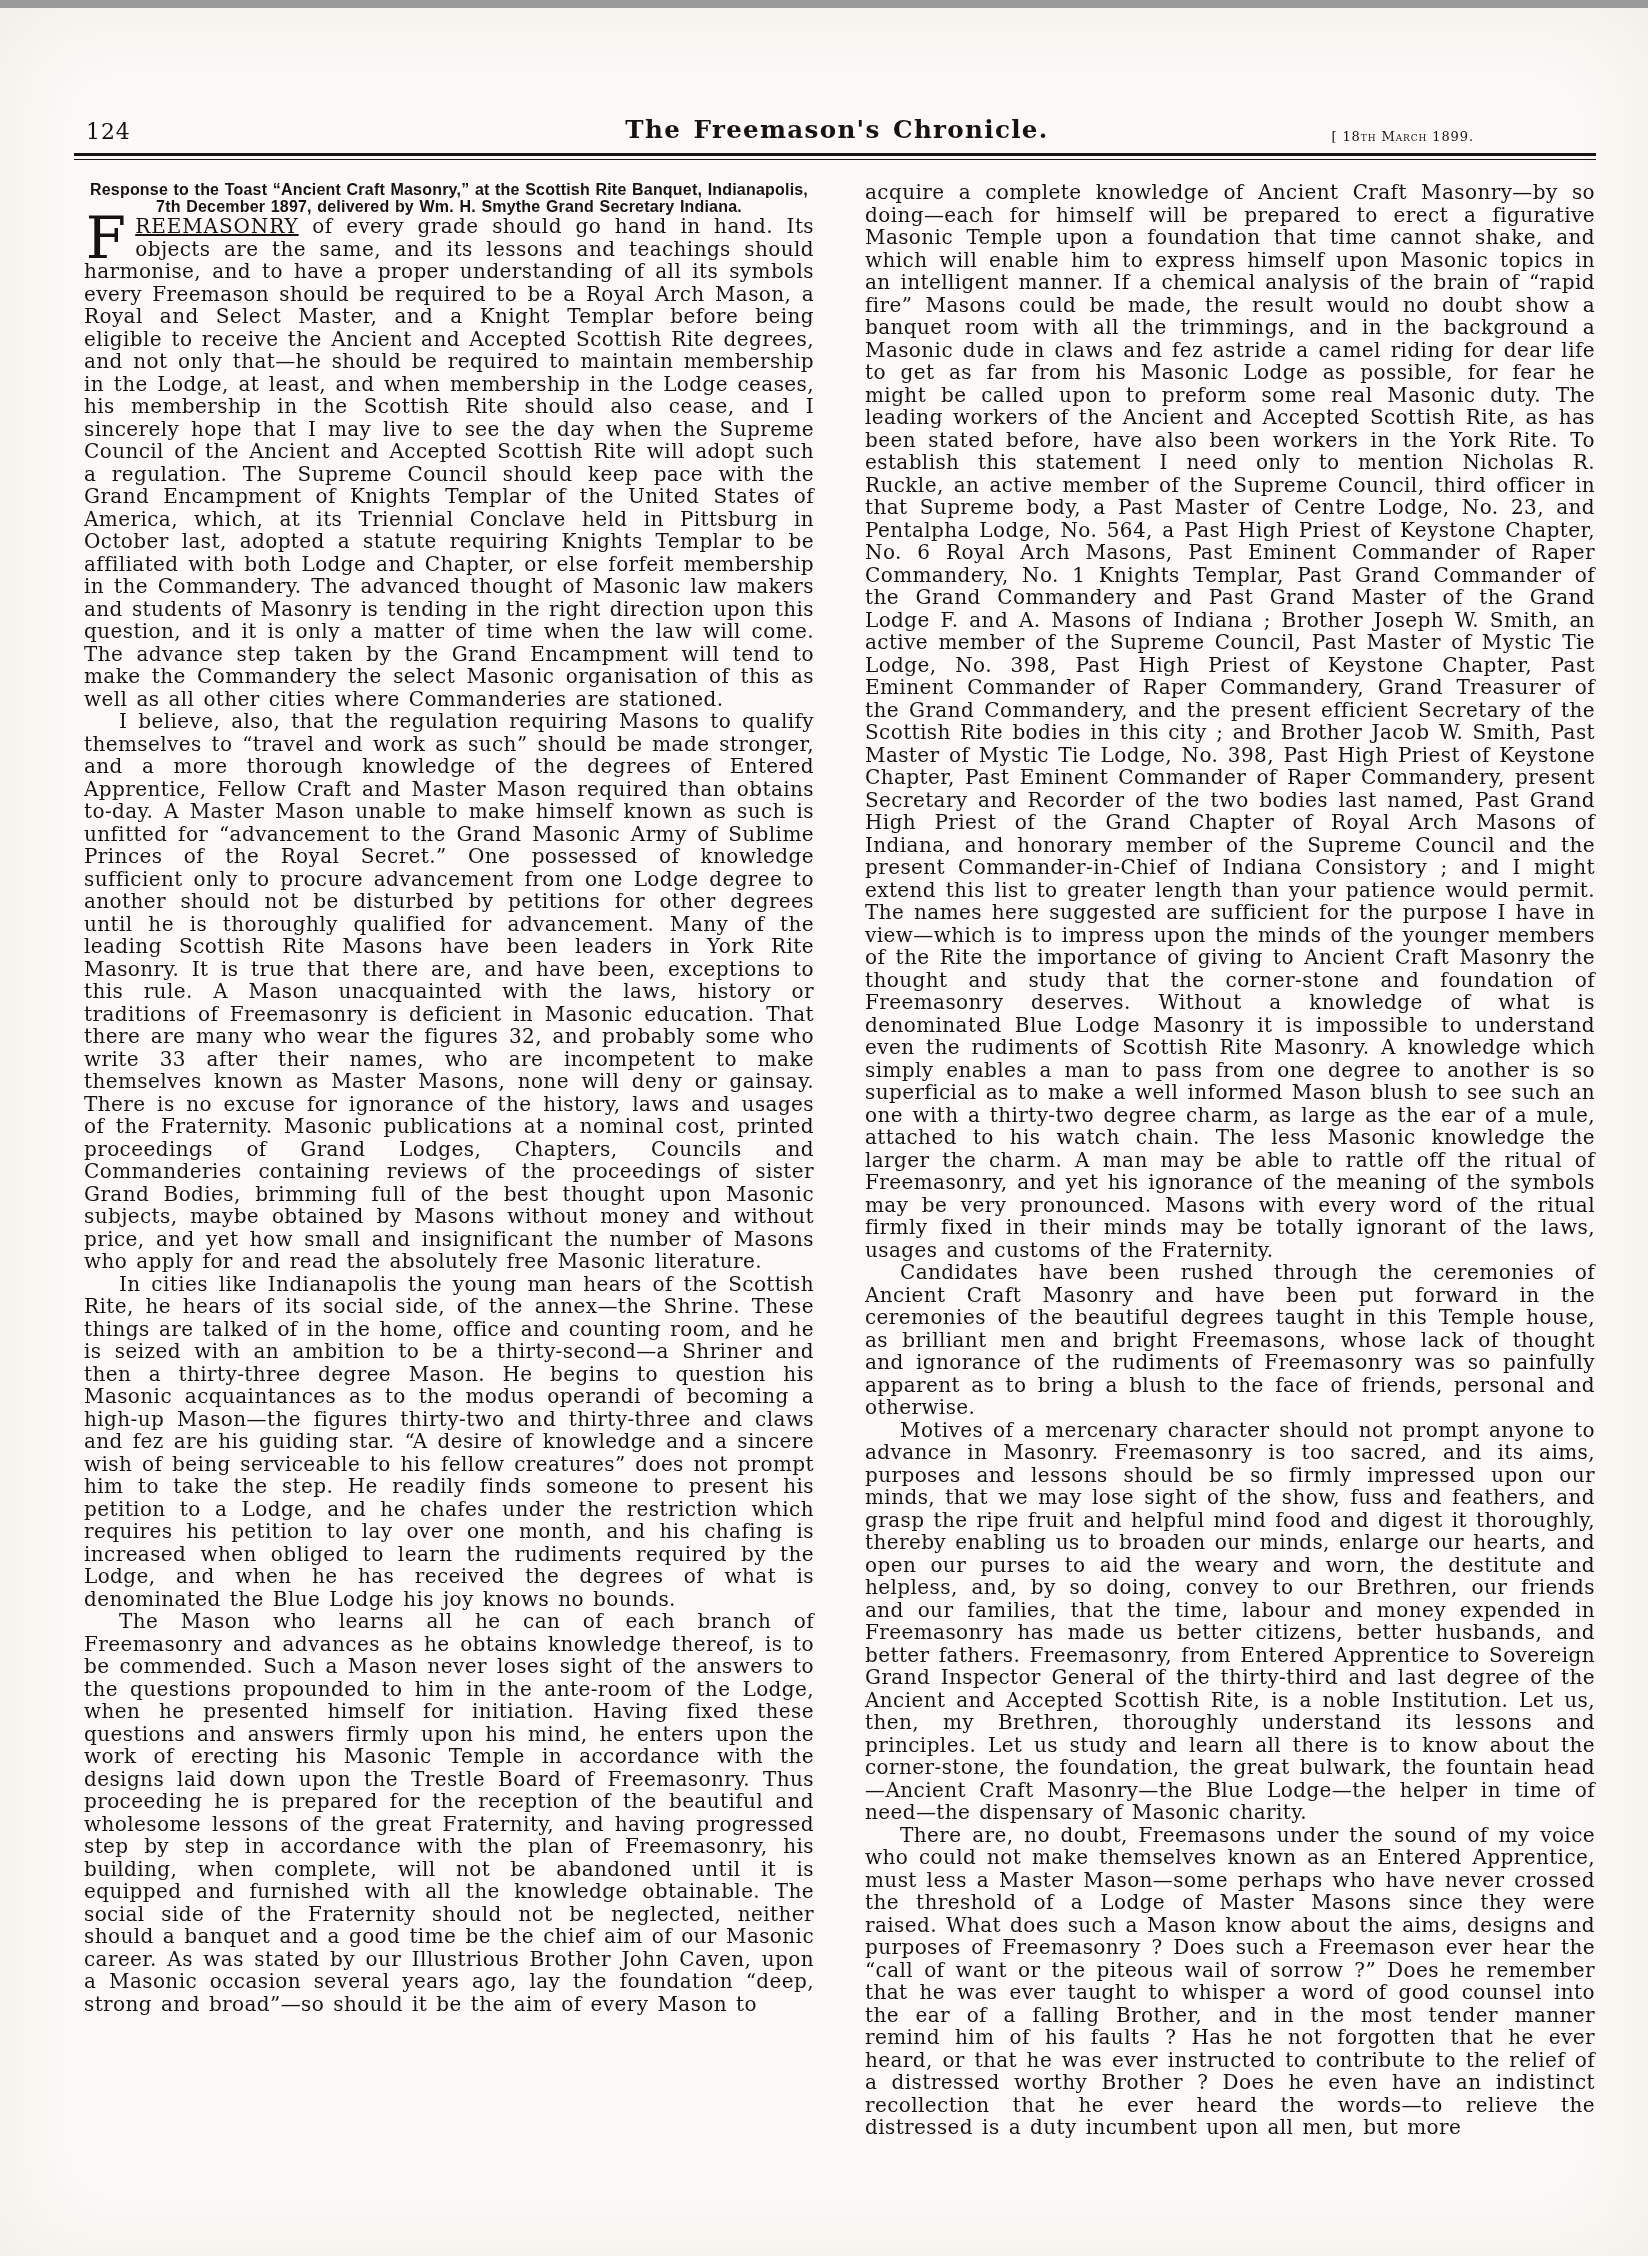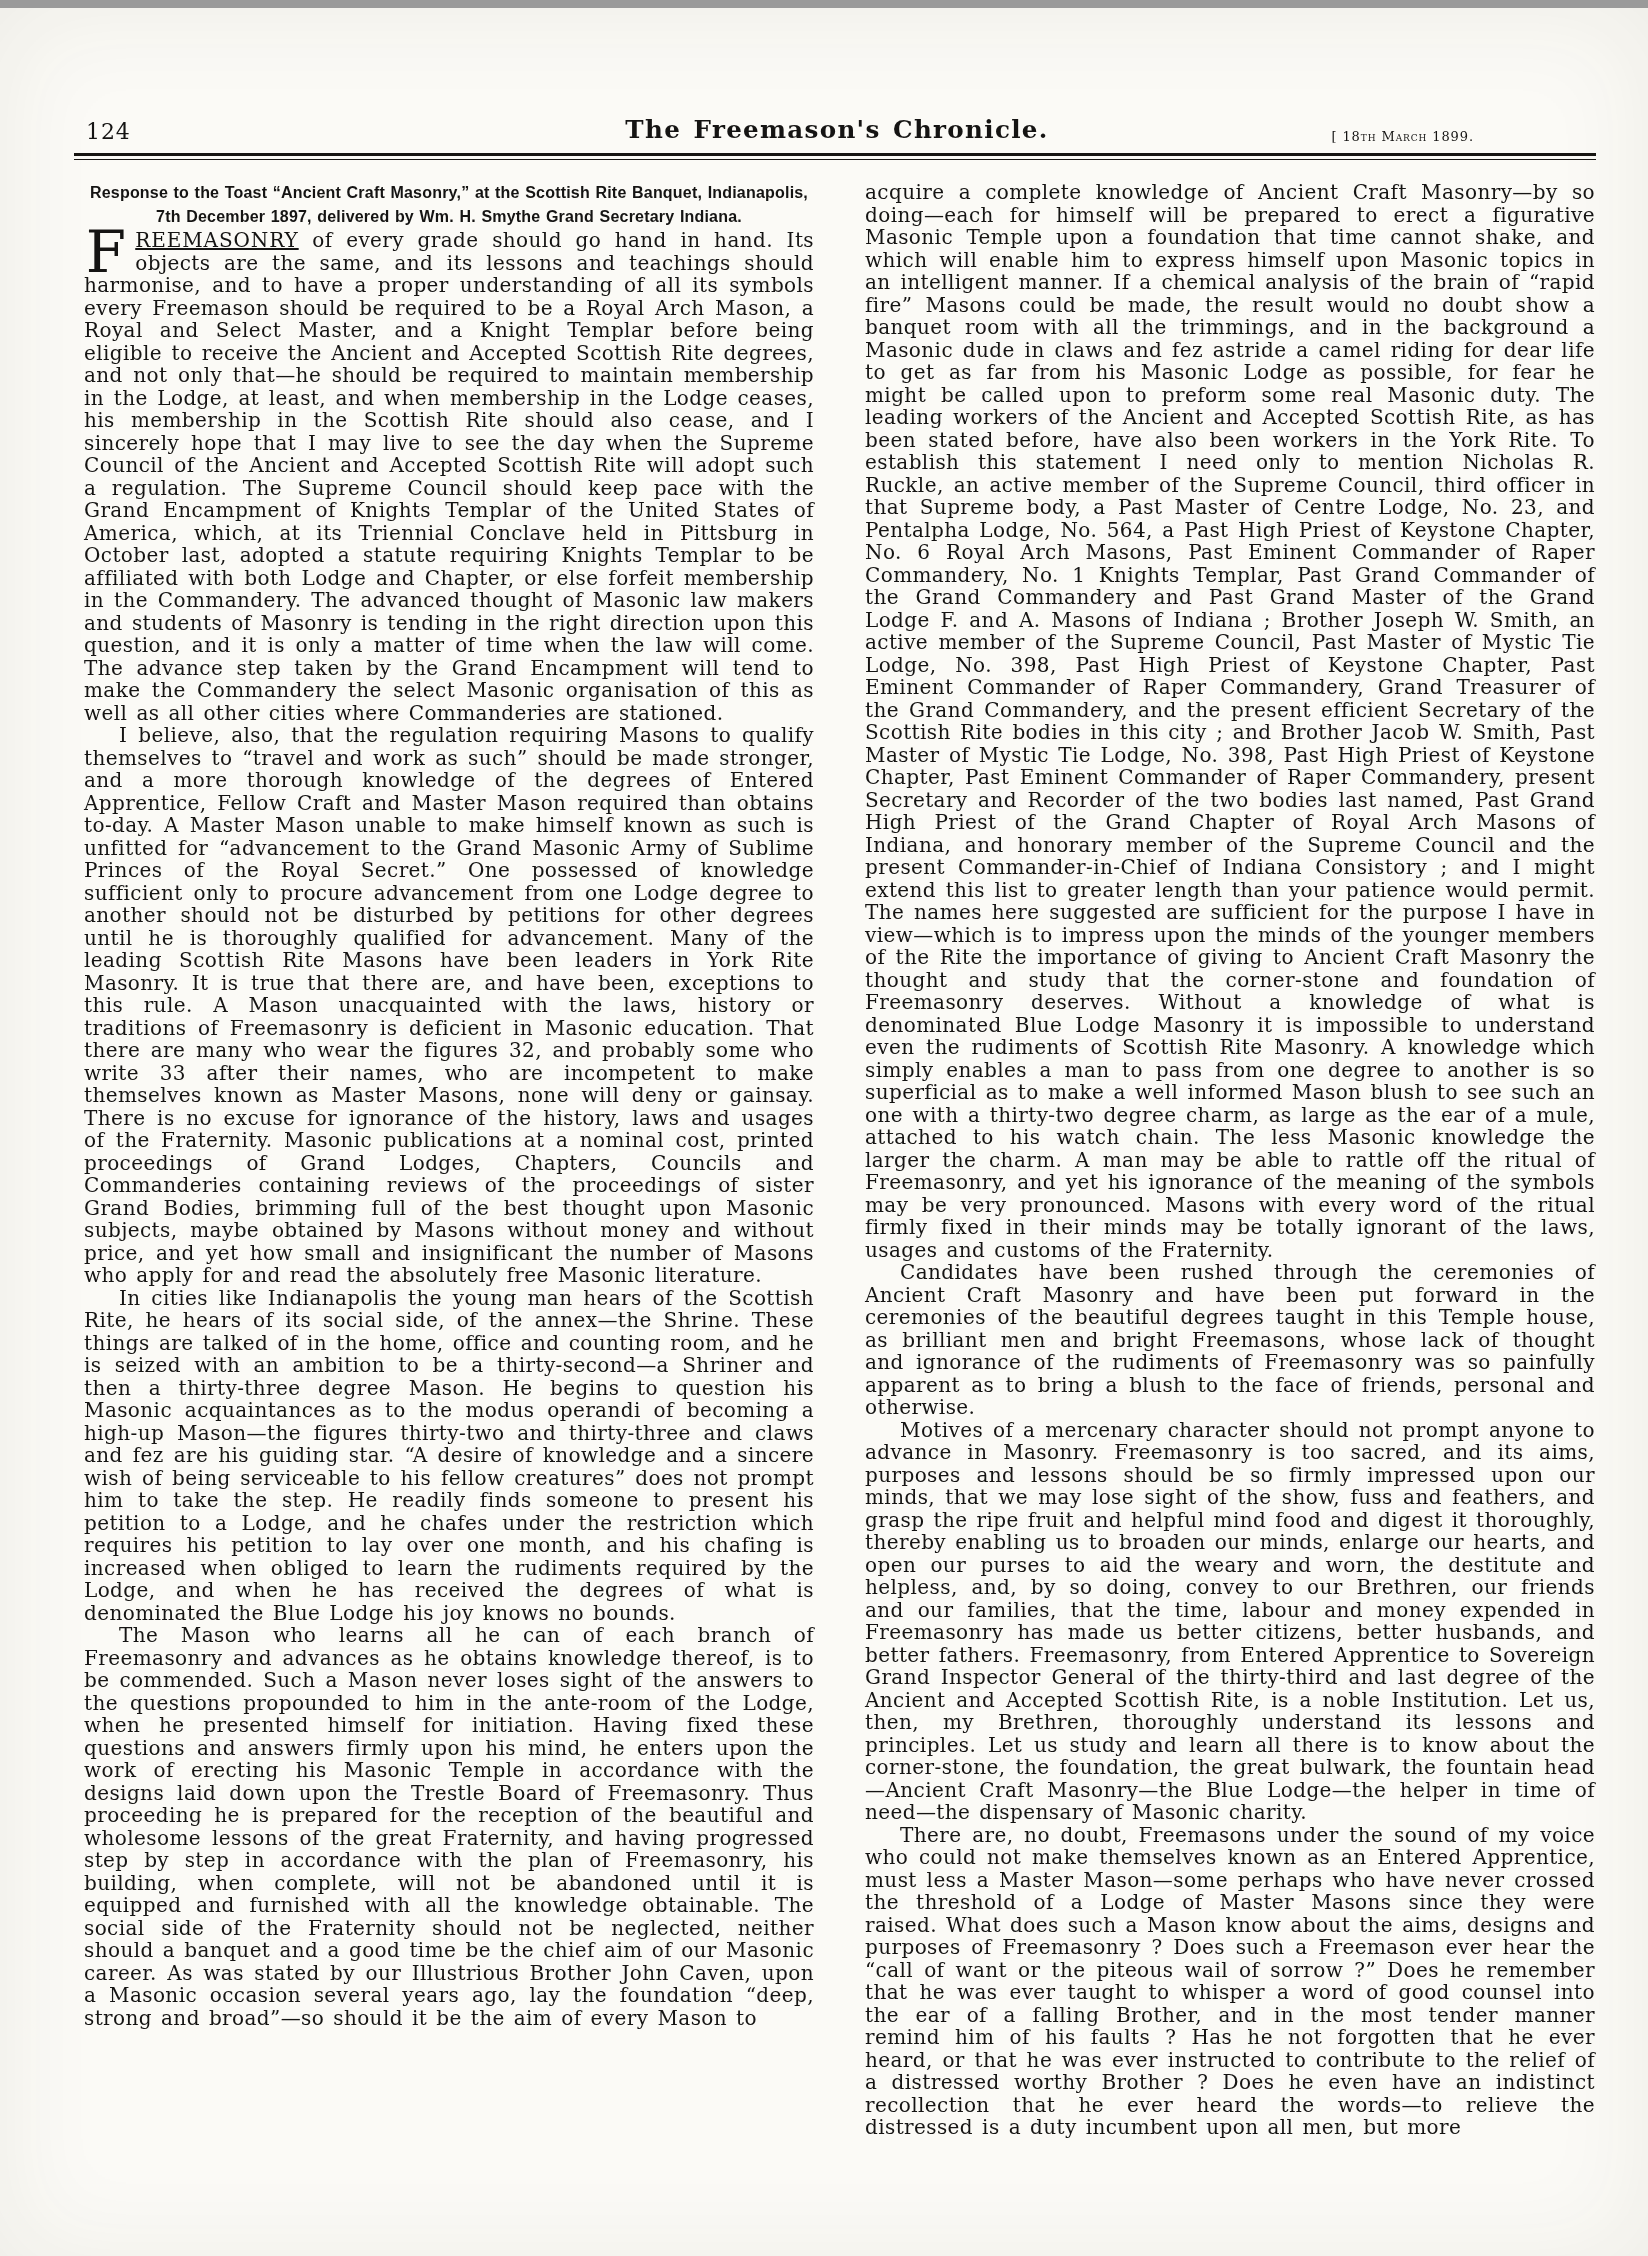--- a/index.html
+++ b/index.html
@@ -81,21 +81,21 @@
     letter-spacing: 6.1px;
     word-spacing: 10.5px;
   }
   .article-subtitle {
     margin: 0 12.3px 17.6px;
     text-align: center;
     text-indent: 0;
     font-family: "Liberation Sans", "DejaVu Sans", sans-serif;
     font-weight: bold;
     font-size: 16px;
-    line-height: 24px;
+    line-height: 17px;
     letter-spacing: 0.2px;
     word-spacing: 0.9px;
   }
   
   .dropcap {
     float: left;
     font-size: 58px;
     line-height: 41px;
     padding: 2.6px 8.8px 0 1.8px;
   }

